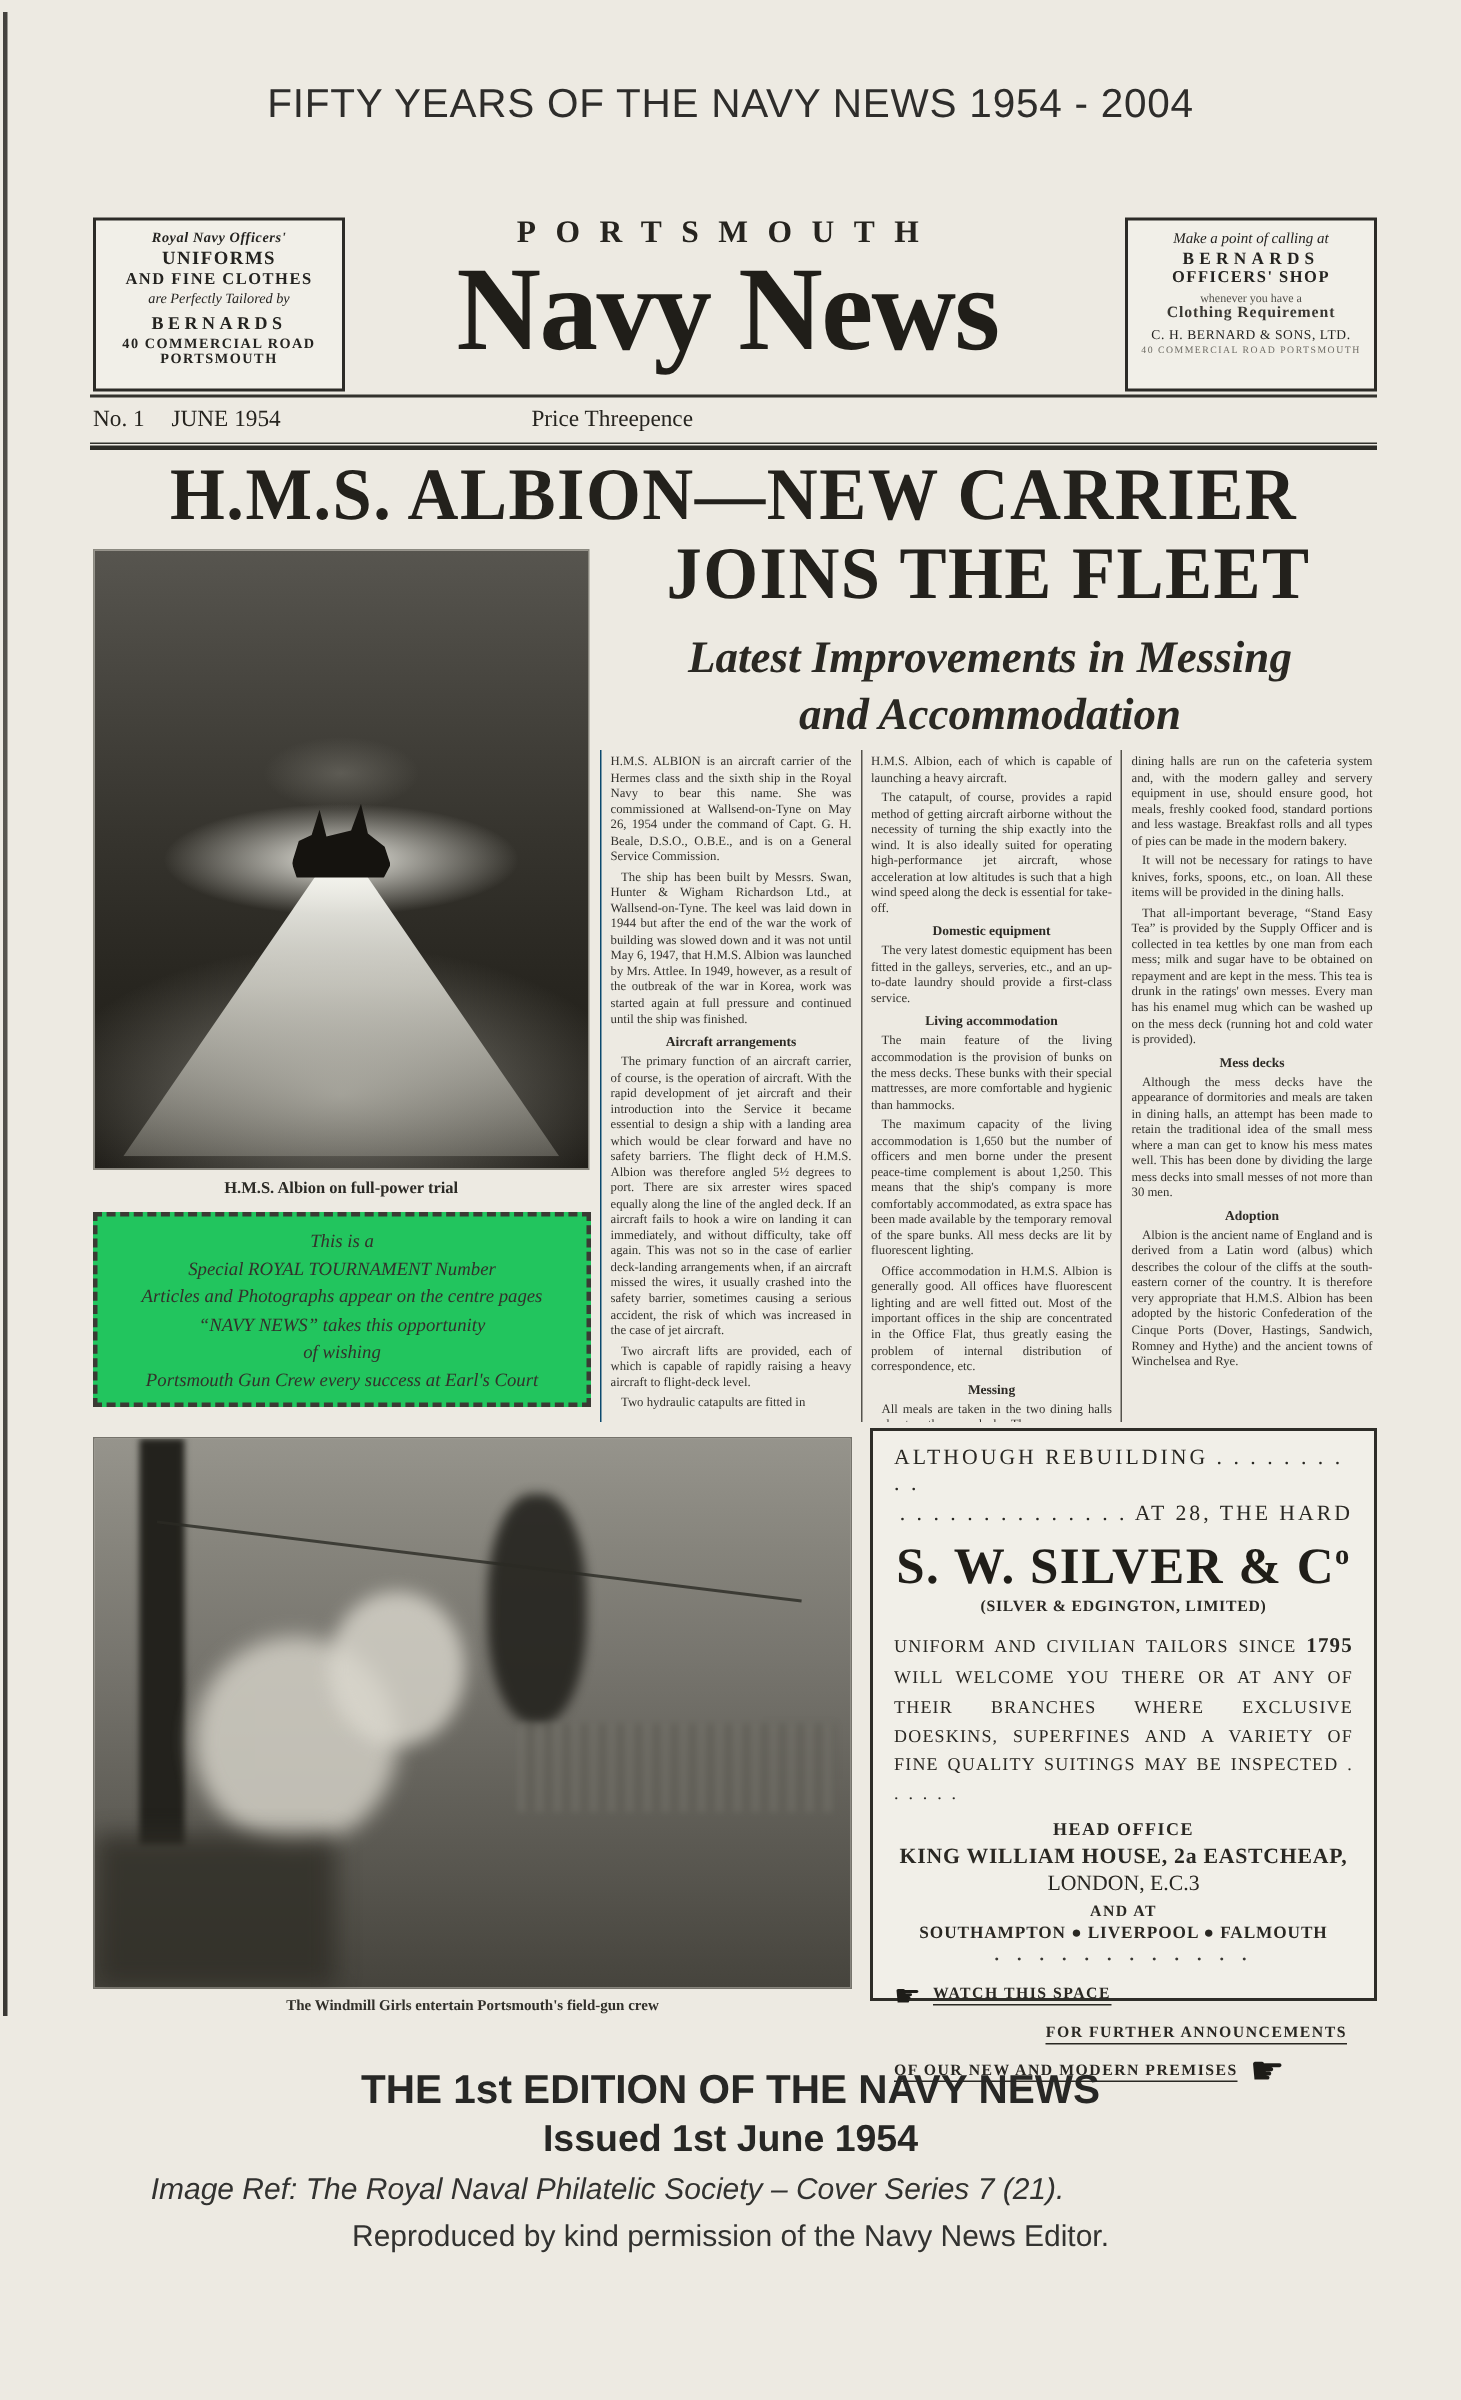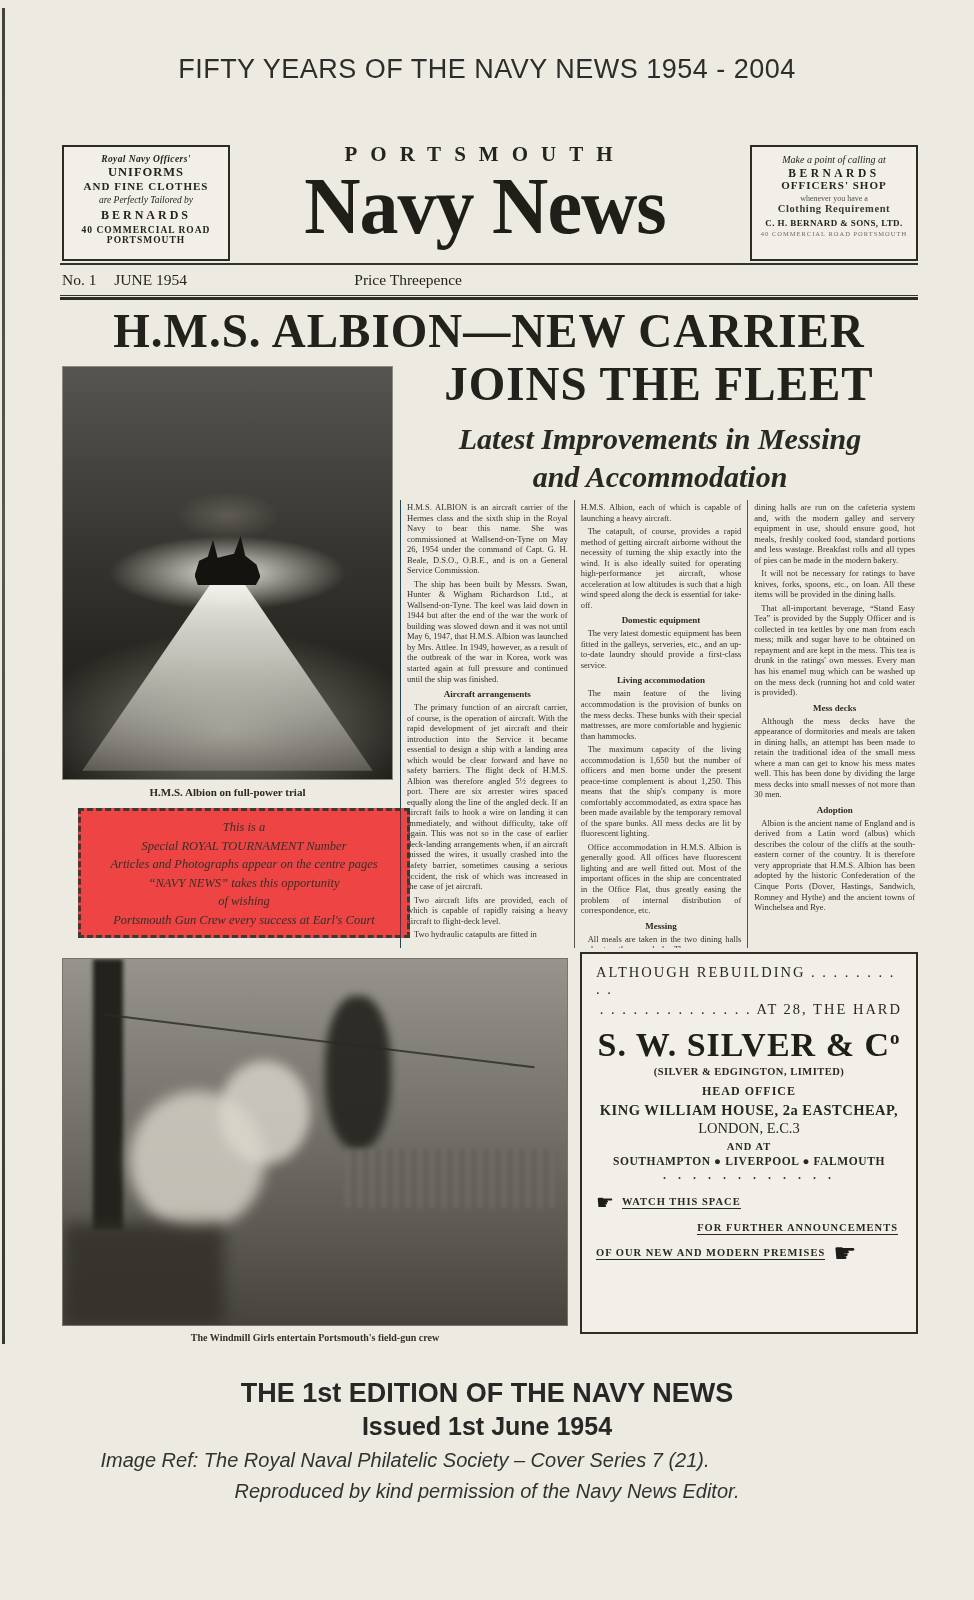--- a/index.html
+++ b/index.html
@@ -24,21 +24,21 @@
   .ad-box .l3{font-size:11px;font-weight:bold;letter-spacing:1px;}
   .ad-box .l4{font-size:9.5px;font-style:italic;margin-top:3px;}
   .ad-box .l5{font-size:12px;font-weight:bold;letter-spacing:3px;margin-top:3px;}
   .ad-box .l6{font-size:9.5px;font-weight:bold;letter-spacing:1px;margin-top:2px;}
   .ad-box .l7{font-size:9.5px;font-weight:bold;letter-spacing:1px;}
   .ad-right .r1{font-size:10px;font-style:italic;}
   .ad-right .r2{font-size:11.5px;font-weight:bold;letter-spacing:3.5px;margin-top:2px;}
   .ad-right .r3{font-size:11px;font-weight:bold;letter-spacing:1px;}
   .ad-right .r4{font-size:8px;color:#53514b;margin-top:3px;}
   .ad-right .r5{font-size:10.5px;font-weight:bold;letter-spacing:.6px;color:#3a3833;}
-  .ad-right .r6{font-size:9px;font-weight:bold;letter-spacing:.4px;margin-top:4px;}
+  .ad-right .r6{font-size:9px;font-weight:normal;letter-spacing:.4px;margin-top:4px;}
   .ad-right .r7{font-size:6.5px;letter-spacing:1px;color:#6d6b63;margin-top:2px;filter:blur(.4px);}
   .mast-city{left:232px;top:142px;width:506px;text-align:center;
     font-size:21px;font-weight:bold;letter-spacing:13px;color:#26241f;}
   .mast-title{left:228px;top:160px;width:514px;text-align:center;
     font-size:78px;font-weight:bold;letter-spacing:-1px;color:#201e19;line-height:1.18;
     transform:scaleY(1.02);}
   
   .dateline{left:60px;top:263px;width:858px;height:30px;
     border-top:2px solid #33322d;border-bottom:1px solid #33322d;
     display:flex;align-items:center;font-size:15.5px;color:#26241f;}
@@ -64,22 +64,22 @@
   .wake{position:absolute;left:4%;right:4%;top:52%;bottom:2%;
     background:linear-gradient(180deg, rgba(247,247,241,.95) 0%, rgba(227,226,217,.8) 40%, rgba(160,158,148,.4) 100%);
     clip-path:polygon(45% 0%, 55% 0%, 98% 100%, 2% 100%);}
   .ship-hull{position:absolute;left:40%;top:41%;width:20%;height:12%;background:#15130f;
     clip-path:polygon(0% 80%,7% 50%,20% 42%,28% 8%,35% 44%,60% 36%,70% 0%,77% 40%,94% 58%,100% 82%,93% 100%,5% 100%);}
   .ship-smoke{position:absolute;left:34%;top:30%;width:32%;height:12%;border-radius:50%;
     background:radial-gradient(ellipse at center, rgba(120,118,110,.55), rgba(120,118,110,0) 70%);}
   .photo-caption-ship{left:62px;top:786px;width:331px;text-align:center;
     font-size:11px;font-weight:bold;color:#2b2a25;}
   
-  .tbox{left:78px;top:808px;width:332px;height:130px;box-sizing:border-box;
-    border:3px dashed #3b3a34;padding:8px 10px;background:#ef4444;}
+  .tbox{left:62px;top:808px;width:332px;height:130px;box-sizing:border-box;
+    border:3px dashed #3b3a34;padding:8px 10px;background:#22c55e;}
   .tbox .a-p{margin:0 0 2px;text-align:center;font-style:italic;font-size:12.5px;color:#33312b;line-height:1.32;}
   
   .columns{left:400px;top:500px;width:520px;height:448px;display:flex;overflow:hidden;
     border-left:1px solid #0c4a6e;}
   .col{flex:1;padding:2px 6px 0;box-sizing:border-box;}
   .col + .col{border-left:1px solid #55534c;}
   .col .a-p{margin:0 0 3px;font-size:8.5px;line-height:1.24;text-align:justify;color:#33312c;text-indent:7px;}
   .col .a-p:first-child{text-indent:0;}
   .col .a-h{margin:5px 0 3px;font-size:9px;font-weight:bold;text-align:center;color:#2c2a25;}
   
@@ -119,21 +119,21 @@
   .silver .further-row{text-align:right;margin-top:5px;padding-right:4px;}
   .silver .premises-row{display:flex;align-items:center;justify-content:flex-start;margin-top:5px;}
   
   .bottom1{left:0;top:1378px;width:974px;text-align:center;
     font-family:"Liberation Sans", sans-serif;font-size:27px;font-weight:bold;color:#272725;}
   .bottom2{left:0;top:1412px;width:974px;text-align:center;
     font-family:"Liberation Sans", sans-serif;font-size:25px;font-weight:bold;color:#272725;}
   .bottom3{left:0;top:1449px;width:810px;text-align:center;
     font-family:"Liberation Sans", sans-serif;font-size:20px;font-style:italic;color:#323230;}
   .bottom4{left:0;top:1480px;width:974px;text-align:center;
-    font-family:"Liberation Sans", sans-serif;font-size:20px;font-style:italic;color:#323230;}
+    font-family:"Liberation Sans", sans-serif;font-size:20px;color:#323230;}
 </style>
 </head>
 <body>
 
 <div>
 
   <div class="abs scan-edge"></div>
 
   <div class="abs top-caption">FIFTY YEARS OF THE NAVY NEWS 1954 - 2004</div>
 
@@ -234,20 +234,21 @@
     <div class="wg-crowd"></div>
     <div class="wg-fore"></div>
   </div>
   <div class="abs photo-caption-windmill">The Windmill Girls entertain Portsmouth's field-gun crew</div>
 
   <div class="abs silver">
     <div class="top1">ALTHOUGH  REBUILDING . . . . . . . . . .</div>
     <div class="top2">. . . . . . . . . . . . . .  AT  28,  THE  HARD</div>
     <div class="name"><span>S. W. SILVER &amp; C</span><sup>o</sup></div>
     <div class="subtitle">(SILVER &amp; EDGINGTON, LIMITED)</div>
+    <div class="body"><span>UNIFORM AND CIVILIAN TAILORS SINCE </span><b>1795</b><span> WILL WELCOME YOU THERE OR AT ANY OF THEIR BRANCHES WHERE EXCLUSIVE DOESKINS, SUPERFINES AND A VARIETY OF FINE QUALITY SUITINGS MAY BE INSPECTED . . . . . .</span></div>
     <div class="head-office">HEAD OFFICE</div>
     <div class="addr1">KING WILLIAM HOUSE, 2a EASTCHEAP,</div>
     <div class="addr2">LONDON, E.C.3</div>
     <div class="and-at">AND AT</div>
     <div class="cities">SOUTHAMPTON   ●   LIVERPOOL   ●   FALMOUTH</div>
     <div class="dots">· · ·       · · ·       · · ·       · · ·</div>
     <div class="watch-row">
       <span class="hand">☛</span>
       <span class="u">WATCH THIS SPACE</span>
     </div>

